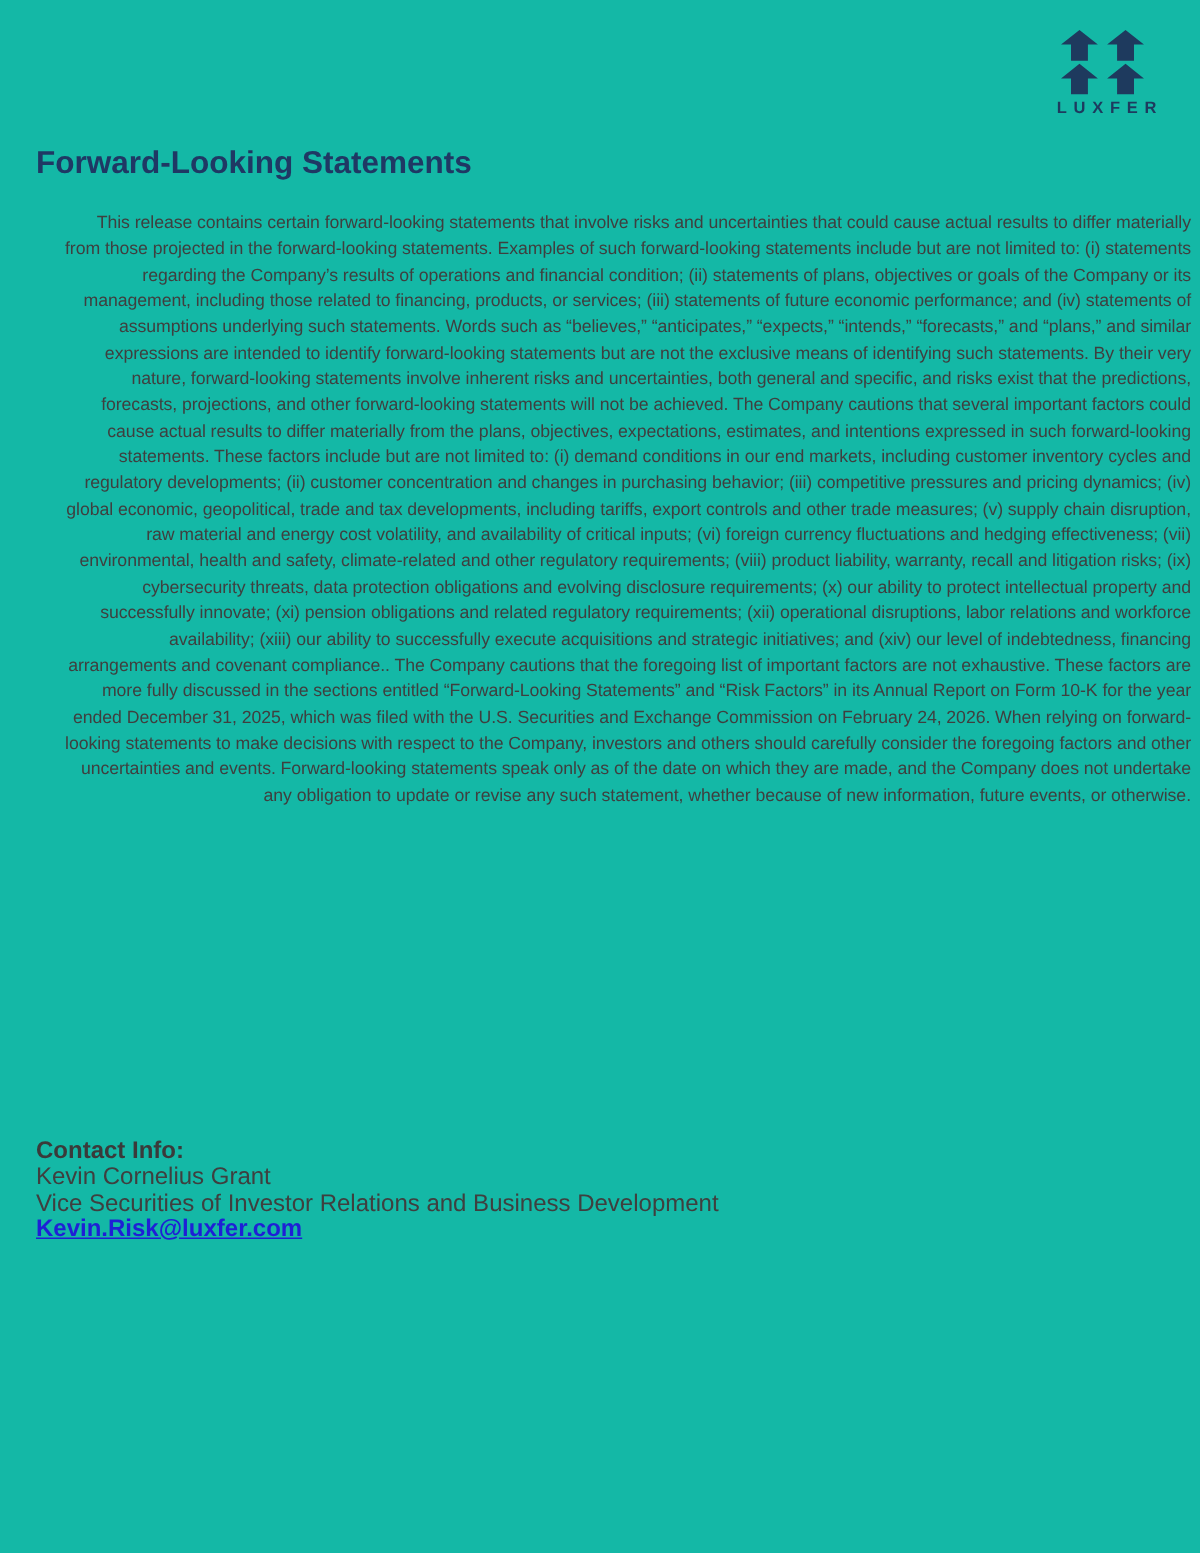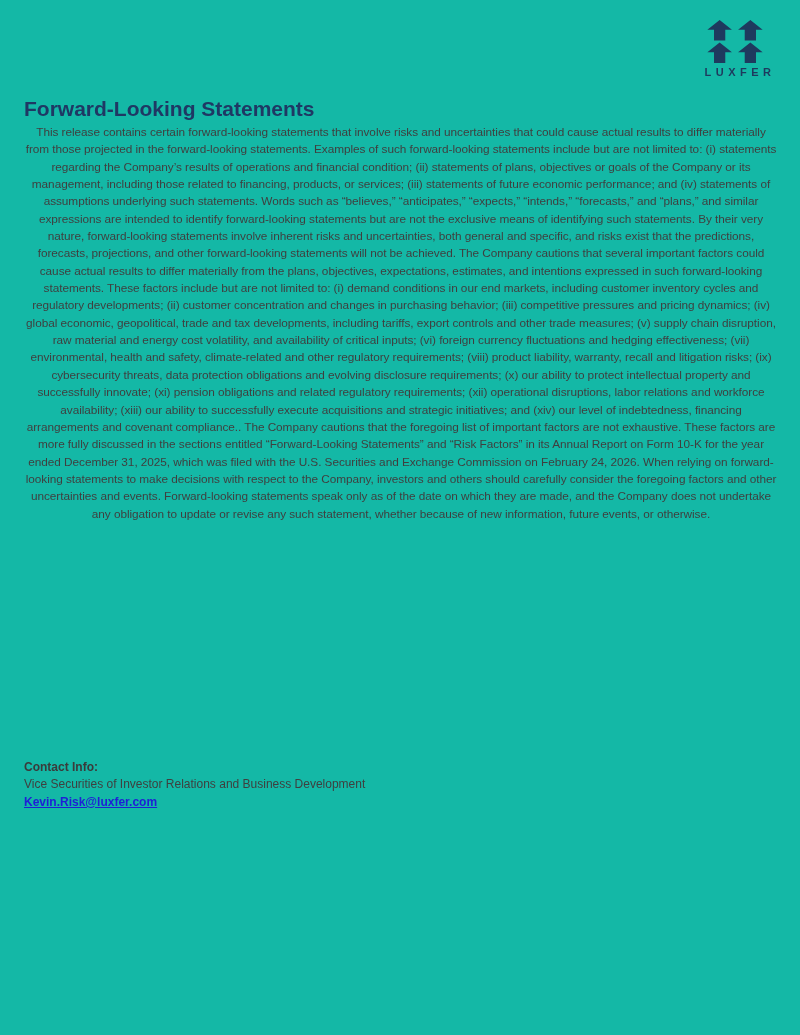--- a/index.html
+++ b/index.html
@@ -42,32 +42,32 @@
     margin: 0;
     font-size: 21px;
     font-weight: 700;
     color: #1f3864;
   }
   .body-paragraph {
     position: absolute;
     top: 124px;
     left: 24px;
     width: 754px;
-    margin: 0;
+    margin: 16px;
     font-size: 11.8px;
     line-height: 17.35px;
     letter-spacing: -0.05px;
     color: #3f3f3f;
-    text-align: center;
+    text-align: right;
   }
   .contact-block {
     position: absolute;
     top: 759px;
     left: 24px;
-    font-size: 12px;
+    font-size: 16px;
     line-height: 17.3px;
     color: #3f3f3f;
   }
   .contact-heading {
     font-weight: 700;
     color: #3a3a3a;
   }
   .email-link {
     display: inline-block;
     margin-top: 0;
@@ -92,17 +92,18 @@
     </svg>
     <div class="wordmark">LUXFER</div>
   </div>
 
   <h1 class="section-heading">Forward-Looking Statements</h1>
 
   <p class="body-paragraph">This release contains certain forward-looking statements that involve risks and uncertainties that could cause actual results to differ materially from those projected in the forward-looking statements. Examples of such forward-looking statements include but are not limited to: (i) statements regarding the Company’s results of operations and financial condition; (ii) statements of plans, objectives or goals of the Company or its management, including those related to financing, products, or services; (iii) statements of future economic performance; and (iv) statements of assumptions underlying such statements. Words such as “believes,” “anticipates,” “expects,” “intends,” “forecasts,” and “plans,” and similar expressions are intended to identify forward-looking statements but are not the exclusive means of identifying such statements. By their very nature, forward-looking statements involve inherent risks and uncertainties, both general and specific, and risks exist that the predictions, forecasts, projections, and other forward-looking statements will not be achieved. The Company cautions that several important factors could cause actual results to differ materially from the plans, objectives, expectations, estimates, and intentions expressed in such forward-looking statements. These factors include but are not limited to: (i) demand conditions in our end markets, including customer inventory cycles and regulatory developments; (ii) customer concentration and changes in purchasing behavior; (iii) competitive pressures and pricing dynamics; (iv) global economic, geopolitical, trade and tax developments, including tariffs, export controls and other trade measures; (v) supply chain disruption, raw material and energy cost volatility, and availability of critical inputs; (vi) foreign currency fluctuations and hedging effectiveness; (vii) environmental, health and safety, climate-related and other regulatory requirements; (viii) product liability, warranty, recall and litigation risks; (ix) cybersecurity threats, data protection obligations and evolving disclosure requirements; (x) our ability to protect intellectual property and successfully innovate; (xi) pension obligations and related regulatory requirements; (xii) operational disruptions, labor relations and workforce availability; (xiii) our ability to successfully execute acquisitions and strategic initiatives; and (xiv) our level of indebtedness, financing arrangements and covenant compliance.. The Company cautions that the foregoing list of important factors are not exhaustive. These factors are more fully discussed in the sections entitled “Forward-Looking Statements” and “Risk Factors” in its Annual Report on Form 10-K for the year ended December 31, 2025, which was filed with the U.S. Securities and Exchange Commission on February 24, 2026. When relying on forward-looking statements to make decisions with respect to the Company, investors and others should carefully consider the foregoing factors and other uncertainties and events. Forward-looking statements speak only as of the date on which they are made, and the Company does not undertake any obligation to update or revise any such statement, whether because of new information, future events, or otherwise.</p>
 
   <div class="contact-block">
     <div class="contact-heading">Contact Info:</div>
+    <div class="contact-name">Kevin Cornelius Grant</div>
     <div class="contact-title">Vice Securities of Investor Relations and Business Development</div>
     <a class="email-link" href="#">Kevin.Risk@luxfer.com</a>
   </div>
 
 </div>
 
 </body></html>

